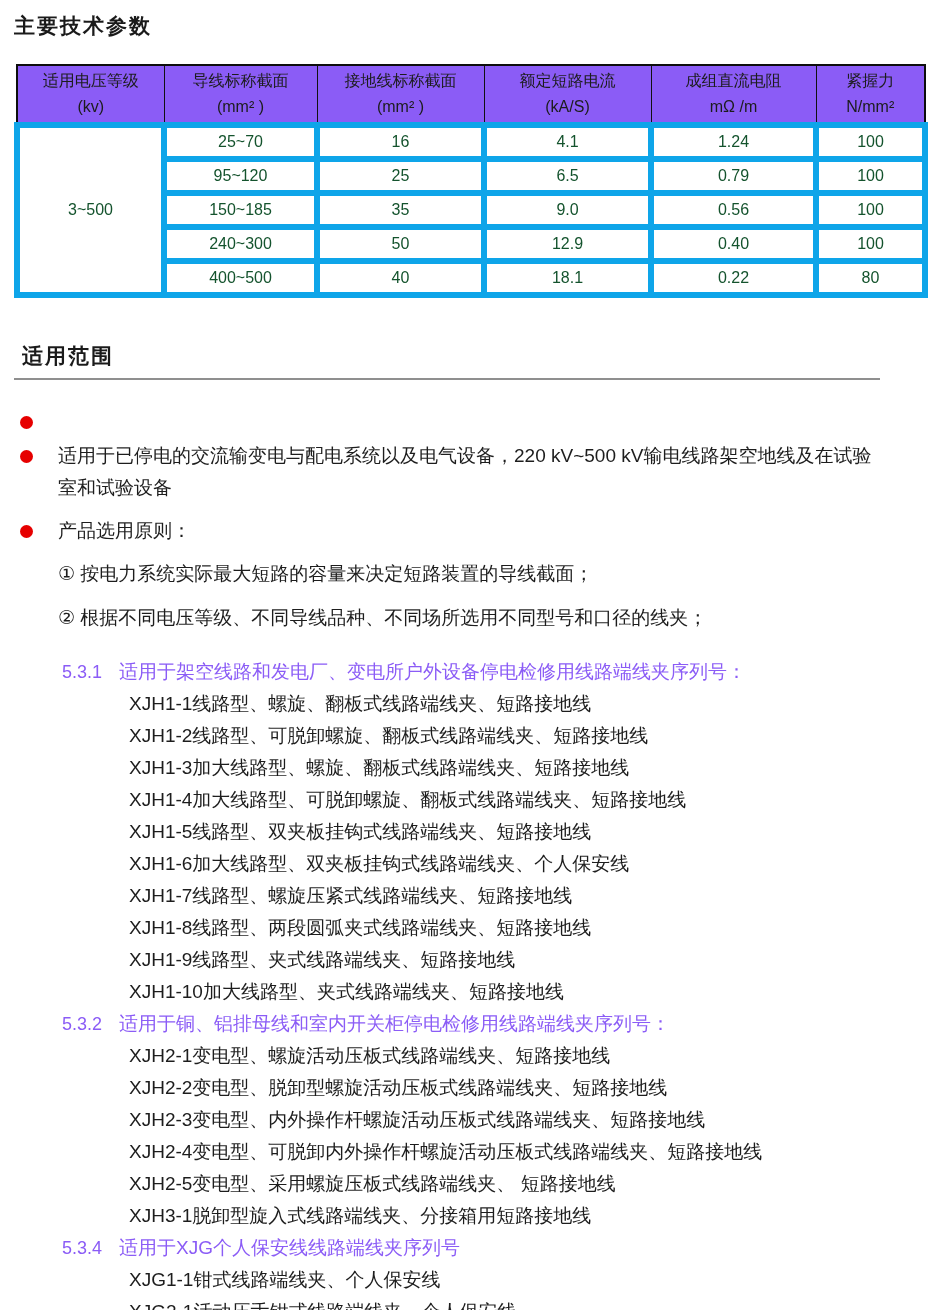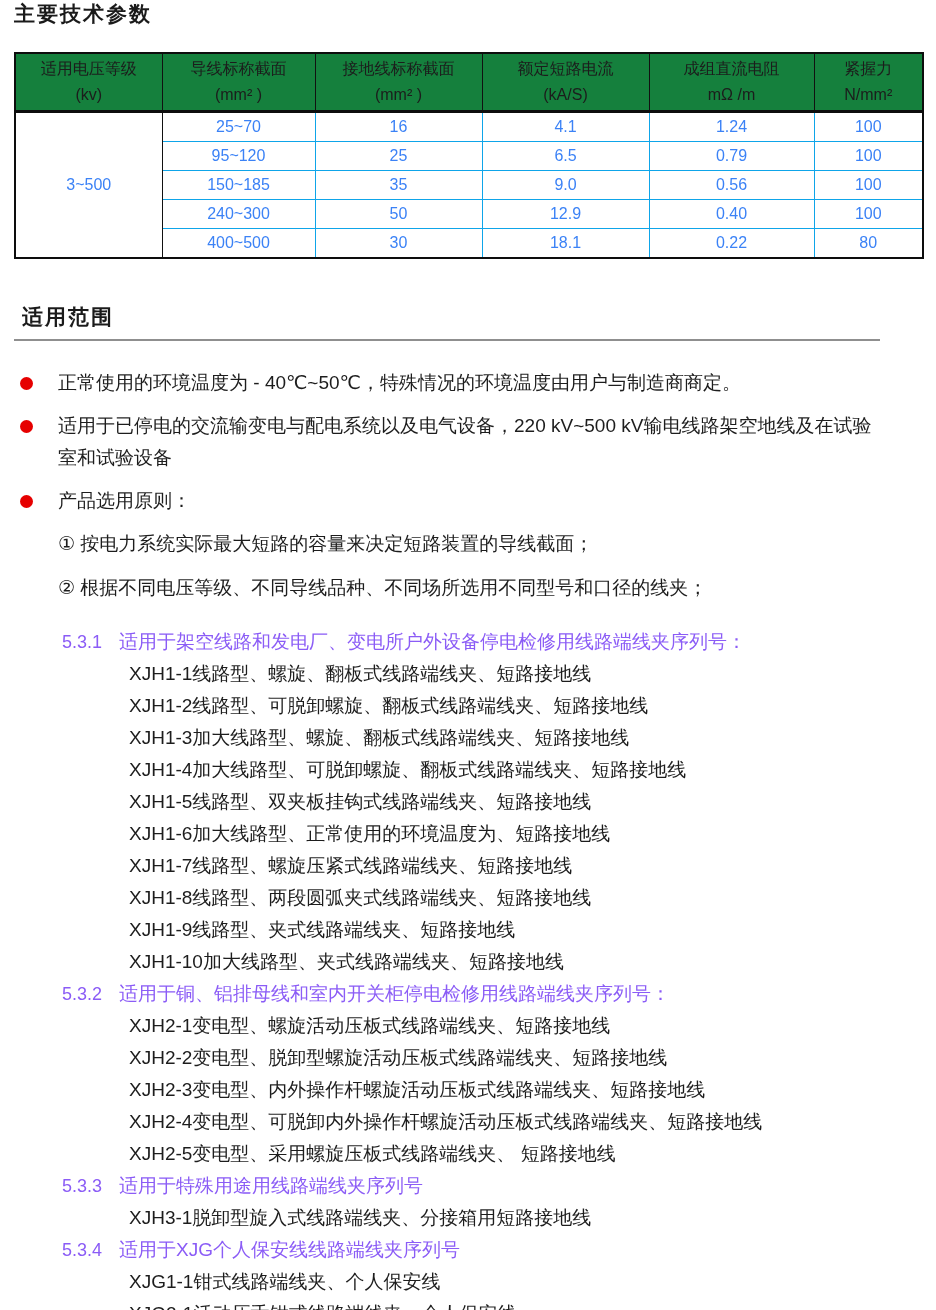--- a/index.html
+++ b/index.html
@@ -6,53 +6,53 @@
   body{
     width:936px;height:1310px;
     font-family:"Liberation Sans","DejaVu Sans",sans-serif;
     color:#1d1d1d;
     -webkit-font-smoothing:antialiased;
   }
   .page{padding:0 14px;box-sizing:border-box;}
 
   
   .doc-title{
-    margin:0;
+    margin:0;padding-top:12px;
     font-size:21px;font-weight:bold;color:#1a1a1a;
     letter-spacing:2px;
     font-family:Liberation Serif, serif;
   }
 
   
   table.params{
     margin-top:24px;
     border-collapse:collapse;
     width:908px;
     border:2px solid #0d0d0d;
     table-layout:fixed;
   }
   table.params th{
-    background:#15803d;
+    background:#8b5cf6;
     border:1px solid #111;
     border-bottom:3px solid #0d0d0d;
     font-weight:normal;
     font-size:16px;
     color:#1c1c1c;
     height:56px;
     padding:0;
     text-align:center;
     vertical-align:middle;
   }
   table.params th .h-line{line-height:26px;}
   table.params td{
-    border:1px solid #0ea5e9;
+    border:6px solid #0ea5e9;
     text-align:center;
     vertical-align:middle;
     font-size:16px;
-    color:#3b82f6;
+    color:#14532d;
     height:28px;
     padding:0;
   }
   table.params td.vspan{border-right:1px solid #111;font-size:16px;}
   col.c1{width:147px;} col.c2{width:153px;} col.c3{width:167px;}
   col.c4{width:167px;} col.c5{width:165px;} col.c6{width:109px;}
 
   
   .scope-title{
     margin:8px;padding-top:36px;
@@ -174,35 +174,34 @@
       </tr>
       <tr>
         <td>240~300</td>
         <td>50</td>
         <td>12.9</td>
         <td>0.40</td>
         <td>100</td>
       </tr>
       <tr>
         <td>400~500</td>
-        <td>30</td>
+        <td>40</td>
         <td>18.1</td>
         <td>0.22</td>
         <td>80</td>
       </tr>
     </tbody>
   </table>
 
   <h2 class="scope-title">适用范围</h2>
   <div class="scope-rule"></div>
 
   <div class="bullets">
     <div class="bullet">
       <span class="dot"></span>
-      <span class="bullet-text">正常使用的环境温度为 - 40℃~50℃，特殊情况的环境温度由用户与制造商商定。</span>
     </div>
     <div class="bullet">
       <span class="dot"></span>
       <span class="bullet-text">适用于已停电的交流输变电与配电系统以及电气设备，220 kV~500 kV输电线路架空地线及在试验室和试验设备</span>
     </div>
     <div class="bullet">
       <span class="dot"></span>
       <span class="bullet-text">产品选用原则：</span>
     </div>
   </div>
@@ -217,44 +216,40 @@
     <div class="sec">
       <div class="sec-head">
         <span class="sec-num">5.3.1</span>
         <span class="sec-title">适用于架空线路和发电厂、变电所户外设备停电检修用线路端线夹序列号：</span>
       </div>
       <div class="sec-item">XJH1-1线路型、螺旋、翻板式线路端线夹、短路接地线</div>
       <div class="sec-item">XJH1-2线路型、可脱卸螺旋、翻板式线路端线夹、短路接地线</div>
       <div class="sec-item">XJH1-3加大线路型、螺旋、翻板式线路端线夹、短路接地线</div>
       <div class="sec-item">XJH1-4加大线路型、可脱卸螺旋、翻板式线路端线夹、短路接地线</div>
       <div class="sec-item">XJH1-5线路型、双夹板挂钩式线路端线夹、短路接地线</div>
-      <div class="sec-item">XJH1-6加大线路型、正常使用的环境温度为、短路接地线</div>
+      <div class="sec-item">XJH1-6加大线路型、双夹板挂钩式线路端线夹、个人保安线</div>
       <div class="sec-item">XJH1-7线路型、螺旋压紧式线路端线夹、短路接地线</div>
       <div class="sec-item">XJH1-8线路型、两段圆弧夹式线路端线夹、短路接地线</div>
       <div class="sec-item">XJH1-9线路型、夹式线路端线夹、短路接地线</div>
       <div class="sec-item">XJH1-10加大线路型、夹式线路端线夹、短路接地线</div>
     </div>
 
     <div class="sec">
       <div class="sec-head">
         <span class="sec-num">5.3.2</span>
         <span class="sec-title">适用于铜、铝排母线和室内开关柜停电检修用线路端线夹序列号：</span>
       </div>
       <div class="sec-item">XJH2-1变电型、螺旋活动压板式线路端线夹、短路接地线</div>
       <div class="sec-item">XJH2-2变电型、脱卸型螺旋活动压板式线路端线夹、短路接地线</div>
       <div class="sec-item">XJH2-3变电型、内外操作杆螺旋活动压板式线路端线夹、短路接地线</div>
       <div class="sec-item">XJH2-4变电型、可脱卸内外操作杆螺旋活动压板式线路端线夹、短路接地线</div>
       <div class="sec-item">XJH2-5变电型、采用螺旋压板式线路端线夹、 短路接地线</div>
     </div>
 
     <div class="sec">
-      <div class="sec-head">
-        <span class="sec-num">5.3.3</span>
-        <span class="sec-title">适用于特殊用途用线路端线夹序列号</span>
-      </div>
       <div class="sec-item">XJH3-1脱卸型旋入式线路端线夹、分接箱用短路接地线</div>
     </div>
 
     <div class="sec">
       <div class="sec-head">
         <span class="sec-num">5.3.4</span>
         <span class="sec-title">适用于XJG个人保安线线路端线夹序列号</span>
       </div>
       <div class="sec-item">XJG1-1钳式线路端线夹、个人保安线</div>
       <div class="sec-item">XJG2-1活动压舌钳式线路端线夹、个人保安线</div>

